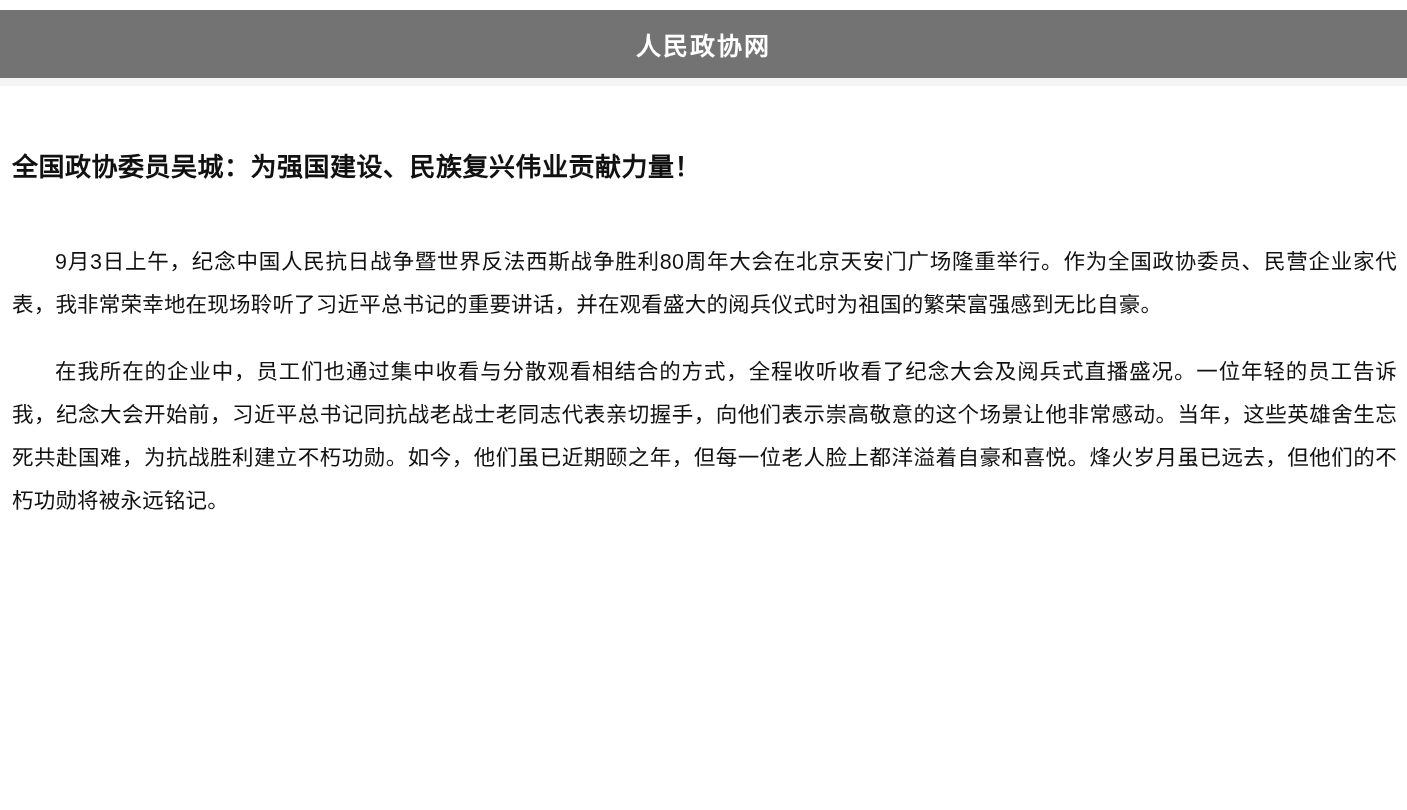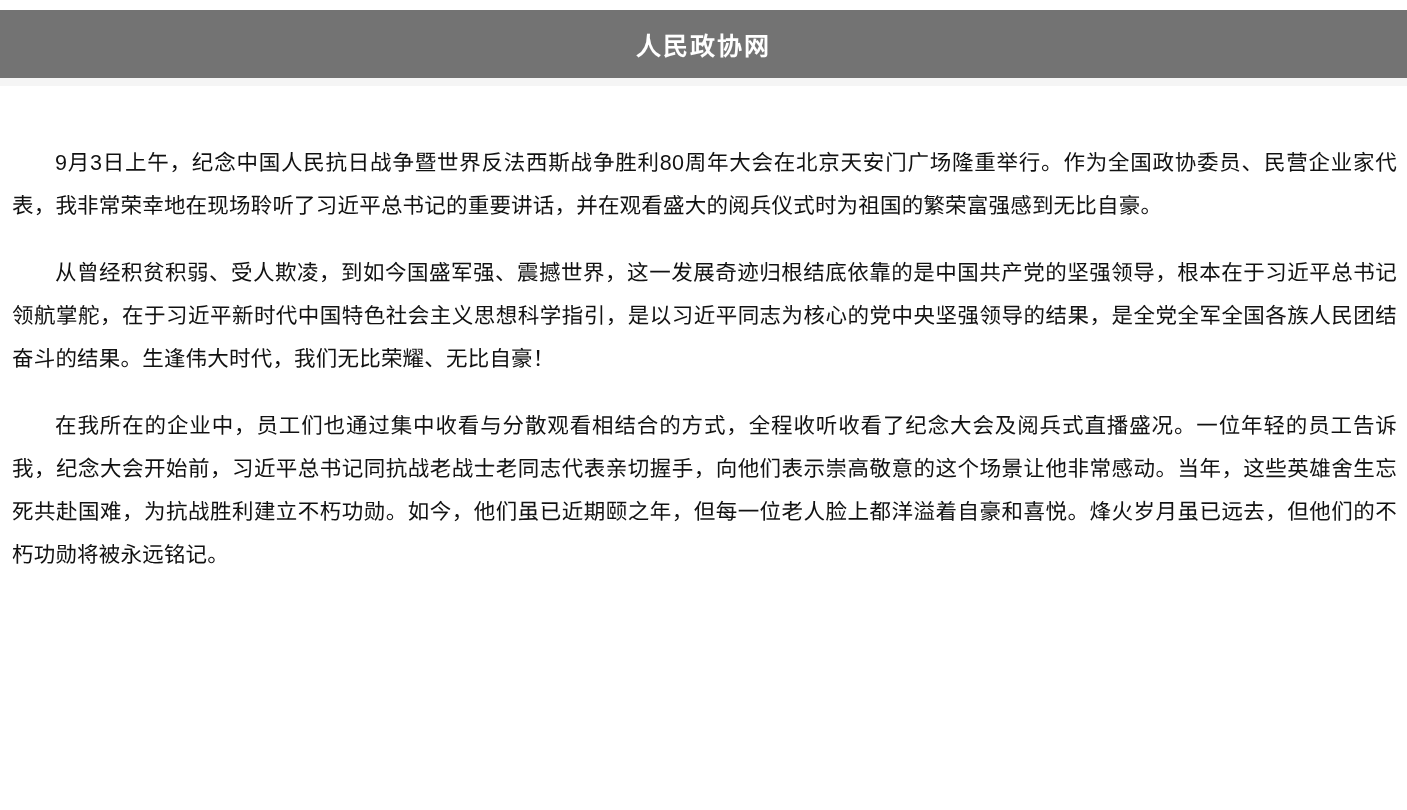--- a/index.html
+++ b/index.html
@@ -82,21 +82,21 @@
 
   <div class="top-strip"></div>
 
   <div class="site-header">
     <div class="site-title">人民政协网</div>
   </div>
 
   <div class="header-underline"></div>
 
   <div class="article">
+    <h1 class="article-title">全国政协委员吴城：为强国建设、民族复兴伟业贡献力量！</h1>
 
     <div class="article-body">
       <p class="para">9月3日上午，纪念中国人民抗日战争暨世界反法西斯战争胜利80周年大会在北京天安门广场隆重举行。作为全国政协委员、民营企业家代表，我非常荣幸地在现场聆听了习近平总书记的重要讲话，并在观看盛大的阅兵仪式时为祖国的繁荣富强感到无比自豪。</p>
-      <p class="para">从曾经积贫积弱、受人欺凌，到如今国盛军强、震撼世界，这一发展奇迹归根结底依靠的是中国共产党的坚强领导，根本在于习近平总书记领航掌舵，在于习近平新时代中国特色社会主义思想科学指引，是以习近平同志为核心的党中央坚强领导的结果，是全党全军全国各族人民团结奋斗的结果。生逢伟大时代，我们无比荣耀、无比自豪！</p>
       <p class="para">在我所在的企业中，员工们也通过集中收看与分散观看相结合的方式，全程收听收看了纪念大会及阅兵式直播盛况。一位年轻的员工告诉我，纪念大会开始前，习近平总书记同抗战老战士老同志代表亲切握手，向他们表示崇高敬意的这个场景让他非常感动。当年，这些英雄舍生忘死共赴国难，为抗战胜利建立不朽功勋。如今，他们虽已近期颐之年，但每一位老人脸上都洋溢着自豪和喜悦。烽火岁月虽已远去，但他们的不朽功勋将被永远铭记。</p>
     </div>
   </div>
 
 </div>
 
 </body></html>

